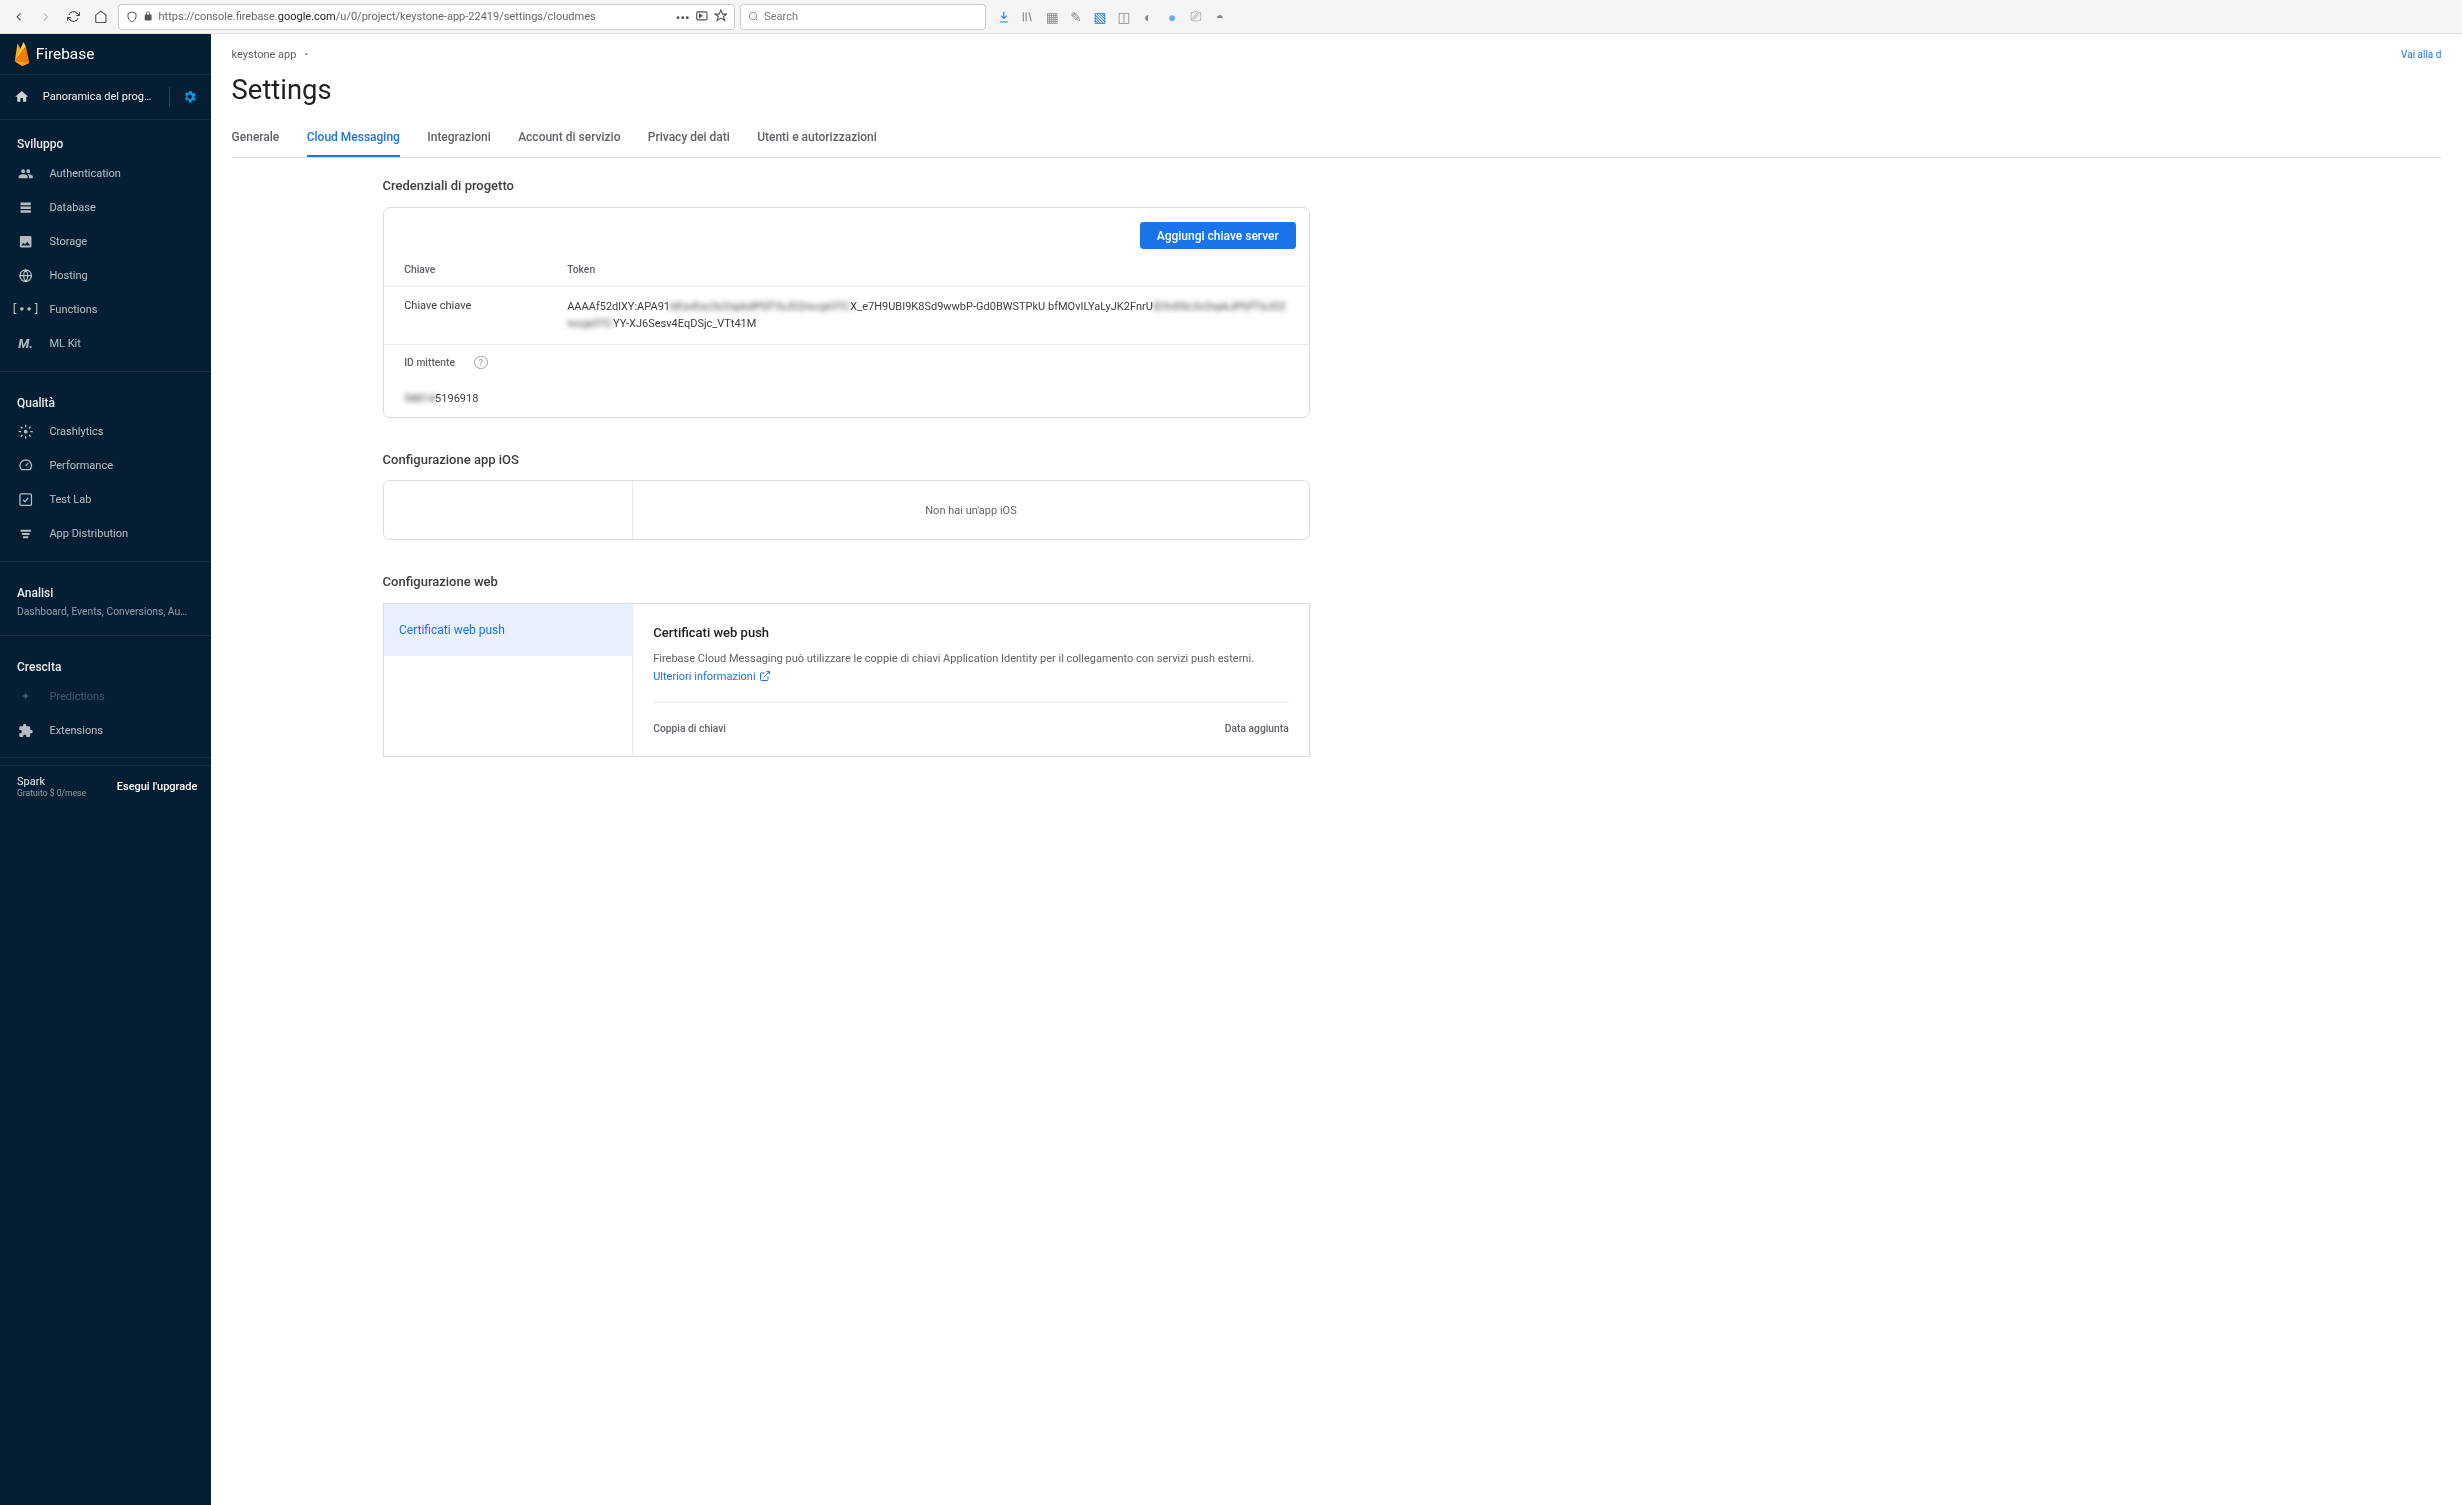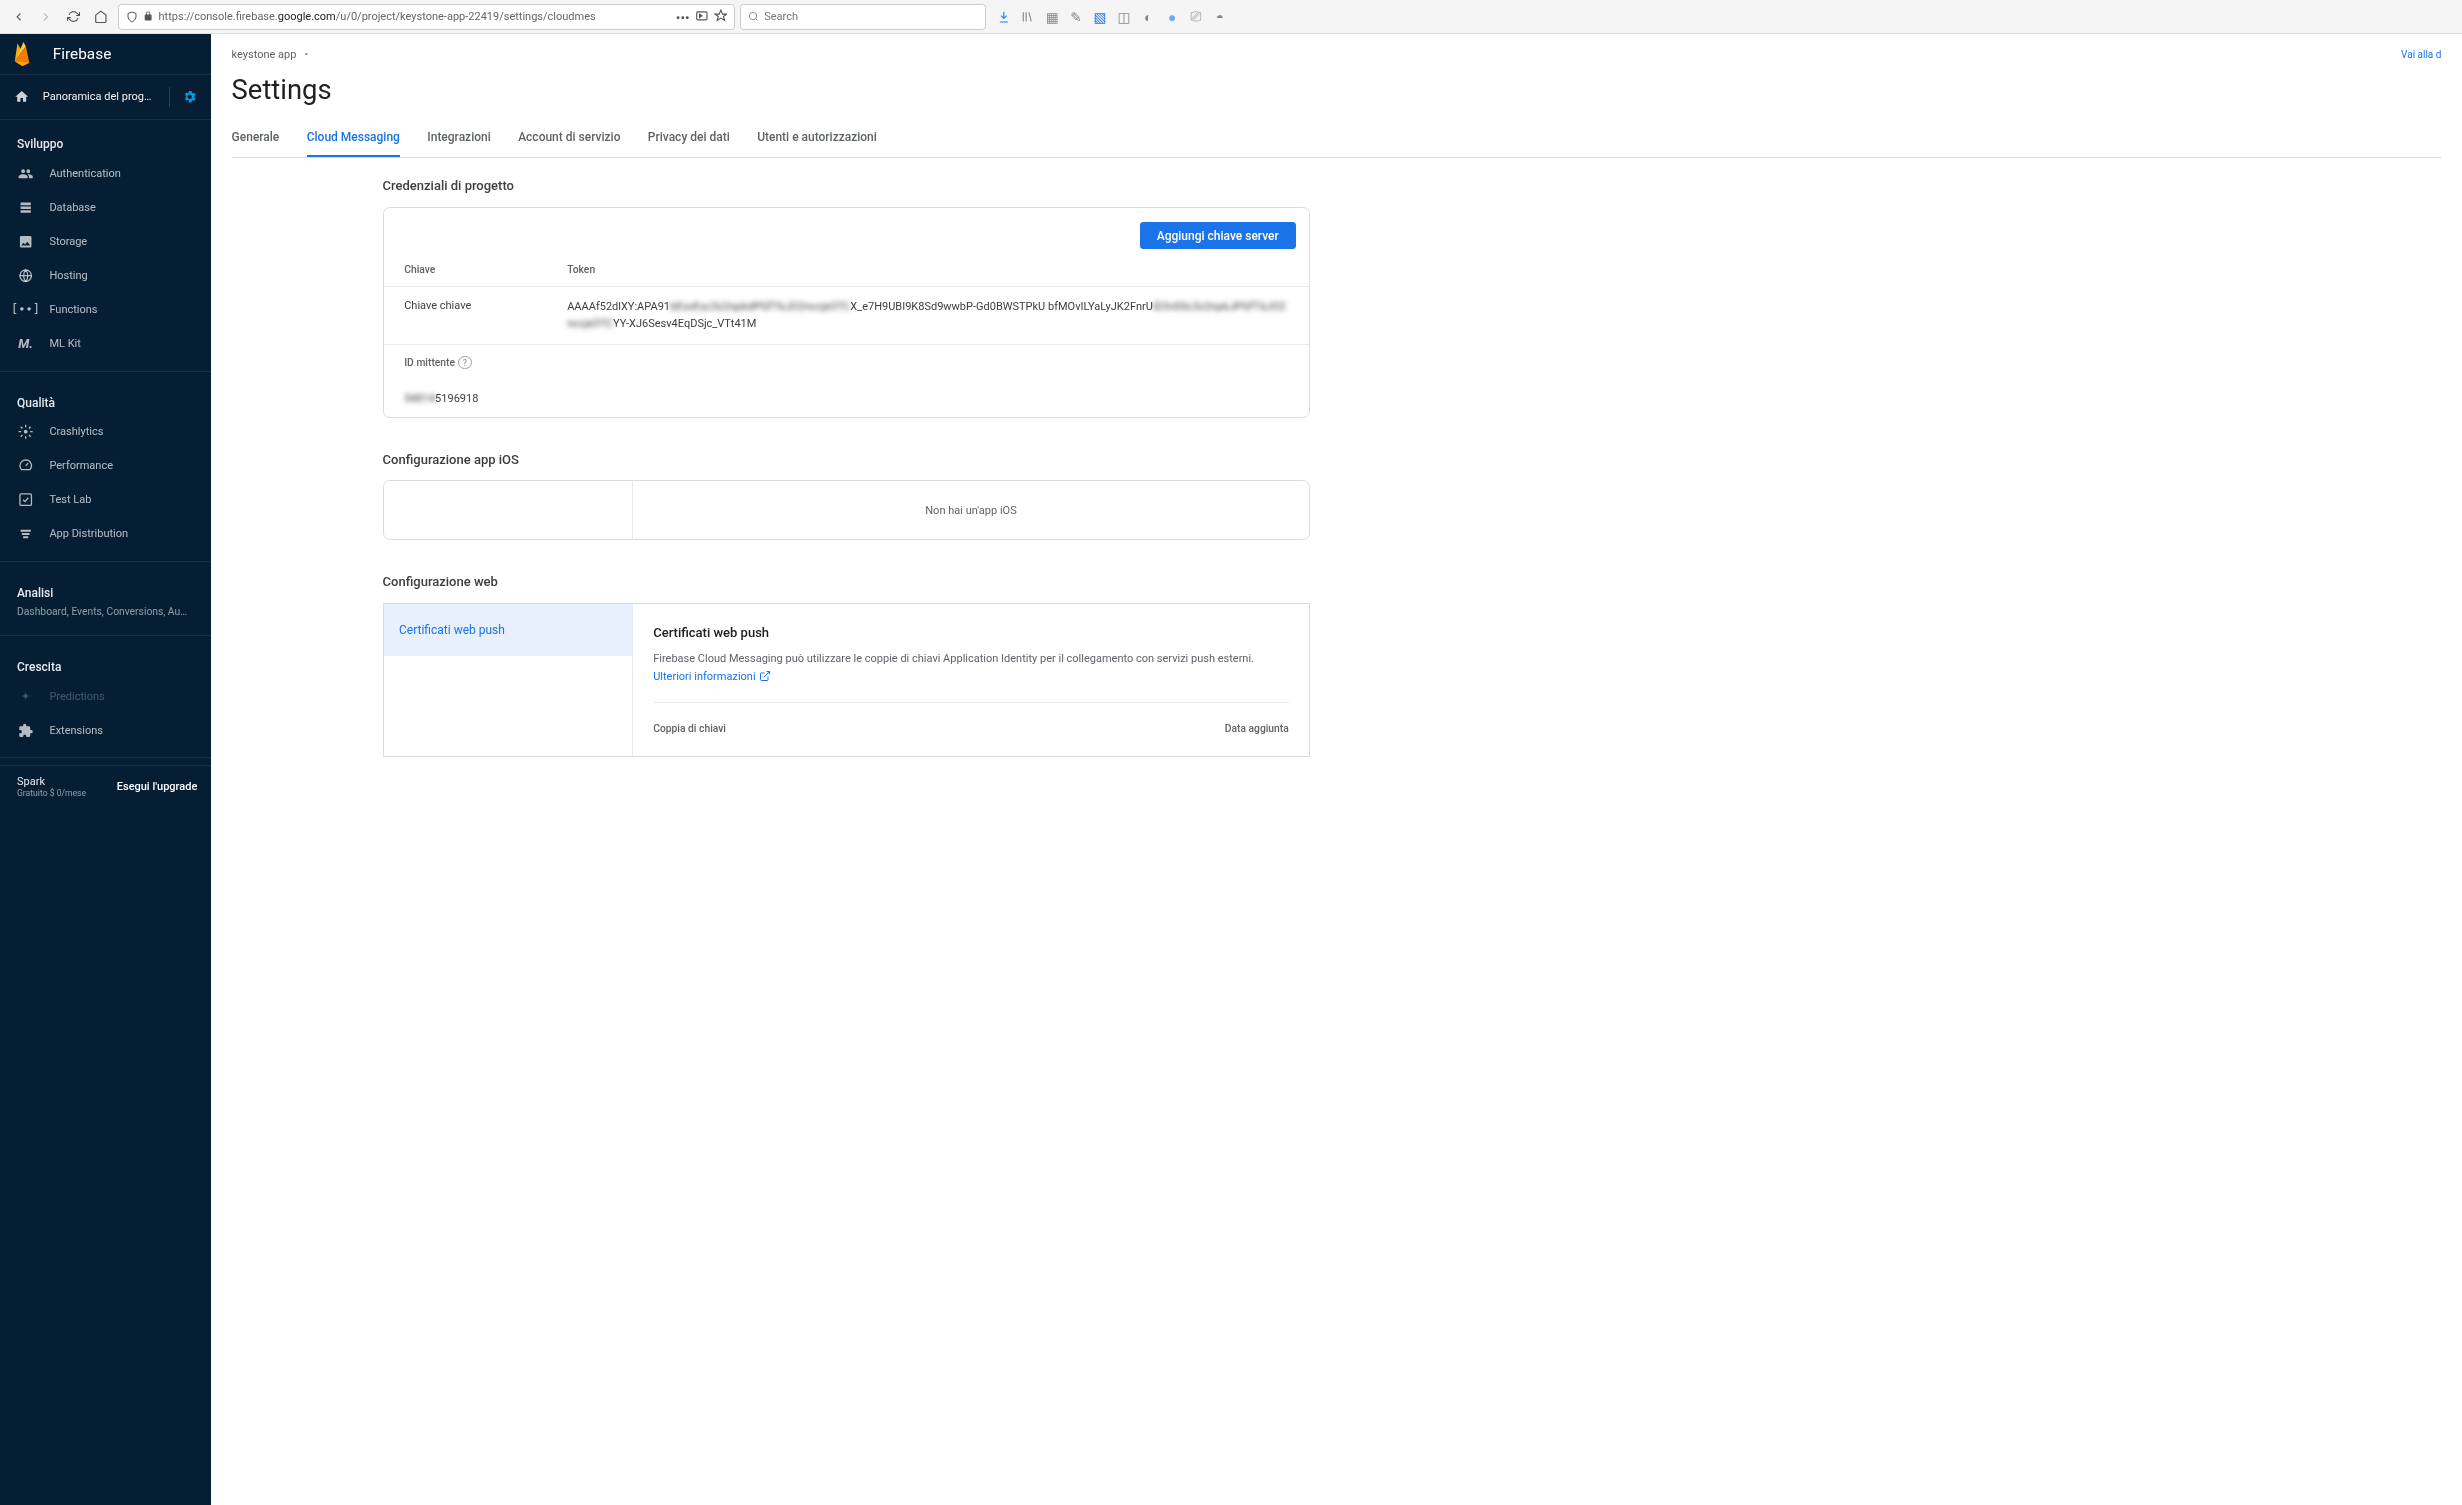--- a/index.html
+++ b/index.html
@@ -18,21 +18,21 @@
     .search-bar input { border: none; outline: none; font-size: 11px; flex: 1; }
     .toolbar-icons { display: flex; gap: 8.6px; align-items: center; color: #888; padding: 0 5.1px; }
     .toolbar-icons span { width: 15.4px; height: 15.4px; display:flex; align-items:center; justify-content:center; }
     
     
     .main { display: flex; flex: 1; overflow: hidden; }
     
     
     .sidebar { width: 211px; background: #0c2d48; background: linear-gradient(#051e34, #051e34); color: #fff; display: flex; flex-direction: column; overflow-y: auto; }
     .sidebar-header { display: flex; align-items: center; height: 41px; padding: 0 13.7px; border-bottom: 0.9px solid rgba(255,255,255,.08); }
-    .firebase-logo { display: flex; align-items: center; gap: 20px; }
+    .firebase-logo { display: flex; align-items: center; gap: 3px; }
     .firebase-logo-text { font-size: 15.4px; font-weight: 400; color: #fff; }
     .project-overview { display: flex; align-items: center; height: 45px; padding: 0 13.7px; border-bottom: 0.9px solid rgba(255,255,255,.08); justify-content: space-between; }
     .project-overview-left { display: flex; align-items: center; gap: 13.7px; color: rgba(255,255,255,.95); font-size: 11px; }
     .gear-divider { width: 0.9px; height: 20.6px; background: rgba(255,255,255,.15); margin-right: 3.4px;}
     .gear { color: #039be5; }
     .sidebar-section { padding: 10.3px 0 3.4px; }
     .sidebar-section-title { padding: 6.9px 17px 5.1px; font-size: 12px; font-weight: 500; color: rgba(255,255,255,.9); }
     .sidebar-section-sub { padding: 0 17px 6.9px; font-size: 10.3px; color: rgba(255,255,255,.55); white-space: nowrap; overflow: hidden; text-overflow: ellipsis; }
     .sidebar-item { display: flex; align-items: center; height: 34px; padding: 0 17px; gap: 15.4px; color: rgba(255,255,255,.7); font-size: 11px; cursor: pointer; }
     .sidebar-icon { width: 17px; display: flex; justify-content: center; }
@@ -59,21 +59,21 @@
     .card { background: #fff; border: 0.9px solid #dadce0; border-radius: 6.9px; overflow: hidden; margin-bottom: 34px; }
     .card-header-right { display: flex; justify-content: flex-end; padding: 13.7px 13.7px 6.9px; }
     .btn-primary { background: #1a73e8; color: #fff; border: none; padding: 6.9px 17px; border-radius: 3.4px; font-size: 12px; font-weight: 500; cursor: pointer; }
     .table-header { display: flex; padding: 6.9px 20.6px 10.3px; }
     .th { font-size: 10.3px; font-weight: 500; color: #5f6368; }
     .th.key { width: 163px; }
     .th.token { flex: 1; }
     .table-row { display: flex; padding: 12px 20.6px; border-top: 0.9px solid #e8eaed; font-size: 11px; color: #3c4043; }
     .td.key { width: 163px; }
     .td.token { flex: 1; word-break: break-all; line-height: 1.5; font-family: Roboto, Arial, sans-serif; }
-    .sender-row { display: flex; align-items: center; padding: 10.3px 20.6px; border-top: 0.9px solid #e8eaed; gap: 3px; font-size: 10.3px; color: #5f6368; font-weight: 500; }
+    .sender-row { display: flex; align-items: center; padding: 10.3px 20.6px; border-top: 0.9px solid #e8eaed; gap: 19px; font-size: 10.3px; color: #5f6368; font-weight: 500; }
     .sender-value { padding: 12px 20.6px; font-size: 11px; color: #3c4043; }
     .help-icon { width: 13.7px; height: 13.7px; border: 1.3px solid #9aa0a6; border-radius: 50%; display: inline-flex; align-items: center; justify-content: center; font-size: 8.6px; color: #9aa0a6; }
     .blur { filter: blur(2.6px); user-select: none; }
     
     .ios-card { display: flex; border: 0.9px solid #dadce0; border-radius: 6.9px; min-height: 60px; margin-bottom: 34px; }
     .ios-left { width: 249px; border-right: 0.9px solid #e8eaed; }
     .ios-right { flex: 1; display: flex; align-items: center; justify-content: center; font-size: 11px; color: #5f6368; }
     
     .web-card { display: flex; border: 0.9px solid #dadce0; border-radius: 0; overflow: hidden; }
     .web-left { width: 249px; border-right: 0.9px solid #e8eaed; }

